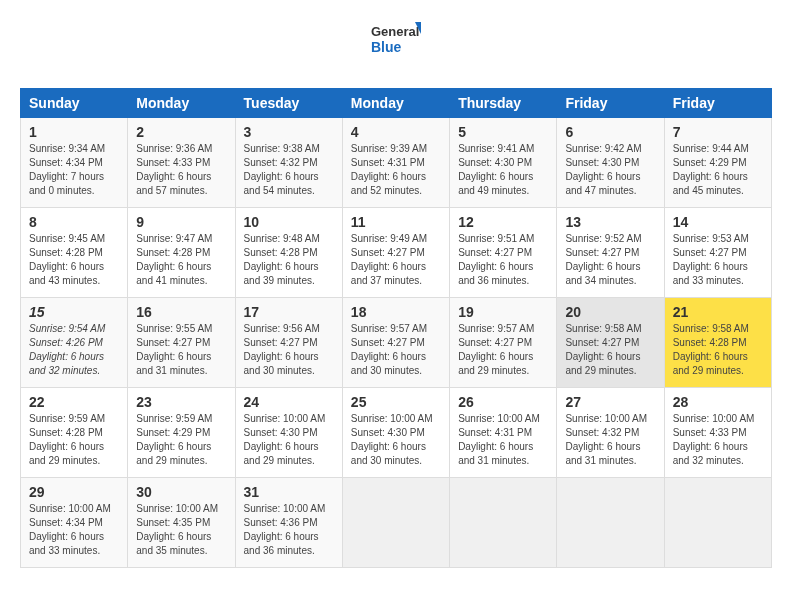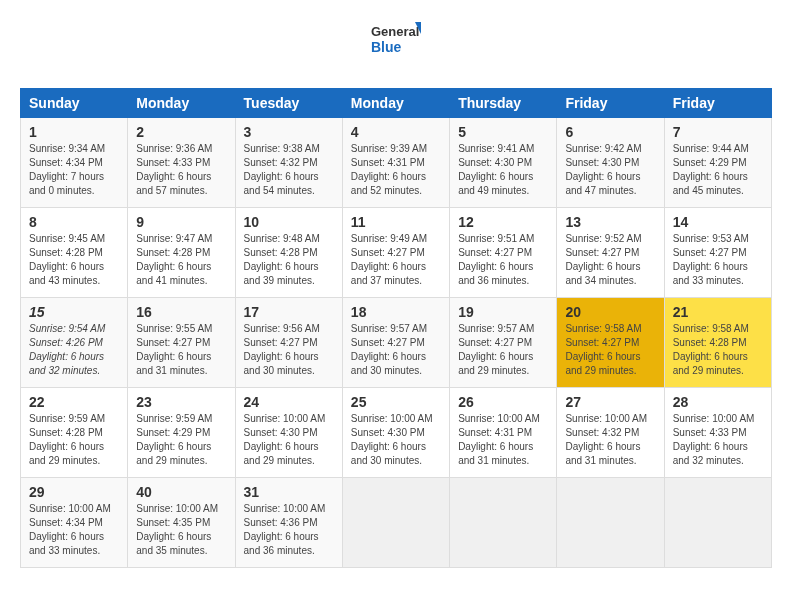--- a/index.html
+++ b/index.html
@@ -178,21 +178,21 @@
           <div class="day-info">Sunrise: 9:56 AM<br>Sunset: 4:27 PM<br>Daylight: 6 hours and 30 minutes.</div>
         </td>
         <td style="background: rgb(249, 249, 249);">
           <span class="day-num">18</span>
           <div class="day-info">Sunrise: 9:57 AM<br>Sunset: 4:27 PM<br>Daylight: 6 hours and 30 minutes.</div>
         </td>
         <td style="background: rgb(249, 249, 249);">
           <span class="day-num">19</span>
           <div class="day-info">Sunrise: 9:57 AM<br>Sunset: 4:27 PM<br>Daylight: 6 hours and 29 minutes.</div>
         </td>
-        <td style="background: #eab308; margin-top: 6px;">
+        <td style="background: #e5e5e5; margin-top: 6px;">
           <span class="day-num">20</span>
           <div class="day-info">Sunrise: 9:58 AM<br>Sunset: 4:27 PM<br>Daylight: 6 hours and 29 minutes.</div>
         </td>
         <td style="background: #fde047;">
           <span class="day-num">21</span>
           <div class="day-info">Sunrise: 9:58 AM<br>Sunset: 4:28 PM<br>Daylight: 6 hours and 29 minutes.</div>
         </td>
       </tr>
       <tr>
         <td>
@@ -223,21 +223,21 @@
           <span class="day-num">28</span>
           <div class="day-info">Sunrise: 10:00 AM<br>Sunset: 4:33 PM<br>Daylight: 6 hours and 32 minutes.</div>
         </td>
       </tr>
       <tr style="background: #f9a8d4;">
         <td style="background: rgb(249, 249, 249);">
           <span class="day-num">29</span>
           <div class="day-info">Sunrise: 10:00 AM<br>Sunset: 4:34 PM<br>Daylight: 6 hours and 33 minutes.</div>
         </td>
         <td style="background: rgb(249, 249, 249);">
-          <span class="day-num">40</span>
+          <span class="day-num">30</span>
           <div class="day-info">Sunrise: 10:00 AM<br>Sunset: 4:35 PM<br>Daylight: 6 hours and 35 minutes.</div>
         </td>
         <td style="background: rgb(249, 249, 249);">
           <span class="day-num">31</span>
           <div class="day-info">Sunrise: 10:00 AM<br>Sunset: 4:36 PM<br>Daylight: 6 hours and 36 minutes.</div>
         </td>
         <td class="empty-cell" style="background: rgb(239, 239, 239);"></td>
         <td class="empty-cell" style="background: rgb(239, 239, 239);"></td>
         <td class="empty-cell" style="background: rgb(239, 239, 239);"></td>
         <td class="empty-cell" style="background: rgb(239, 239, 239);"></td>

